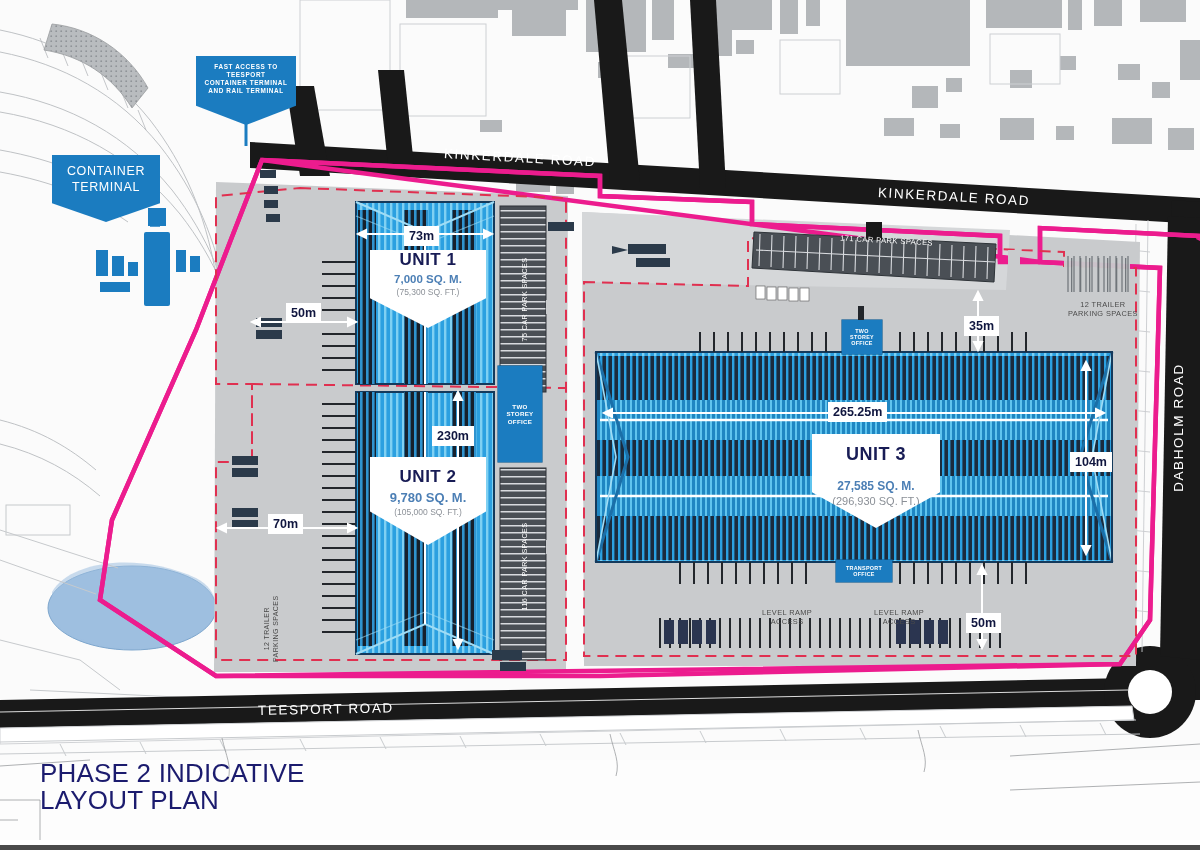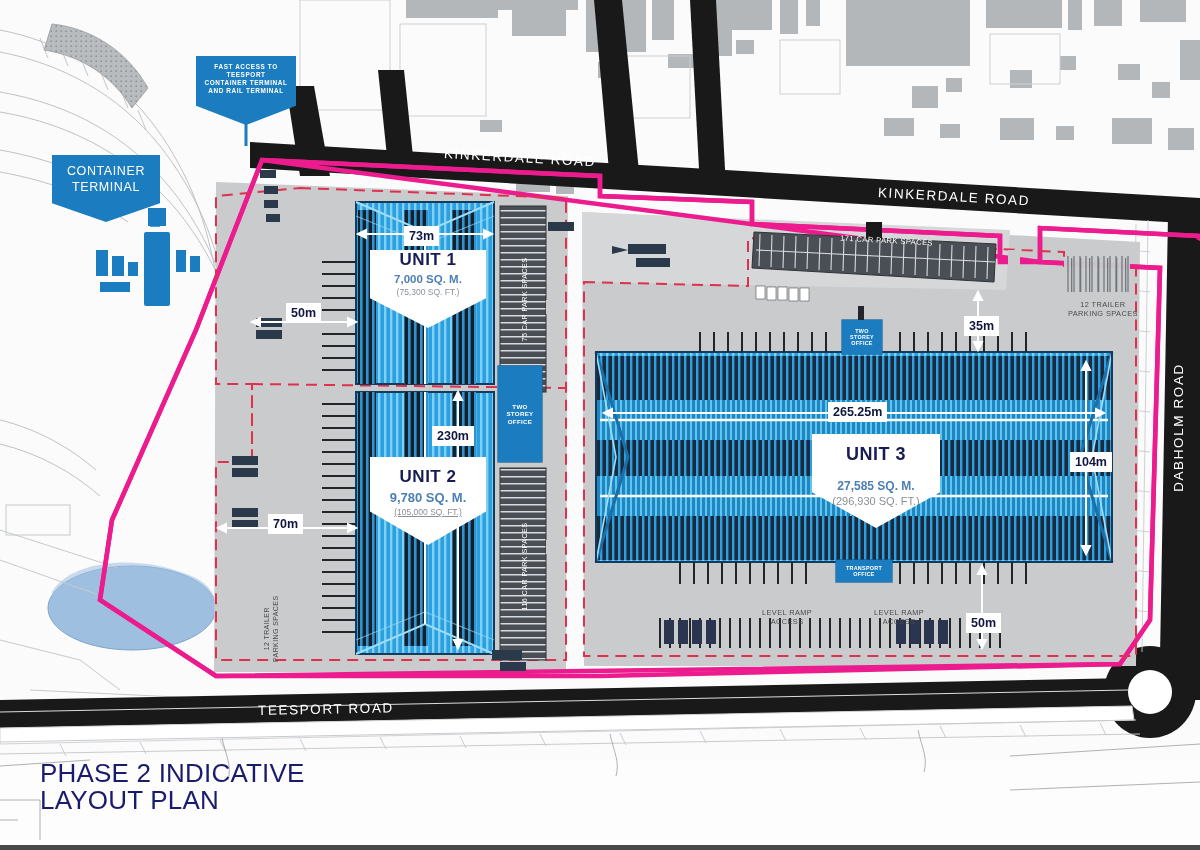--- a/index.html
+++ b/index.html
@@ -463,21 +463,21 @@
 
   <div class="shield" style="left:370px;top:250px;width:116px;height:78px;">
     <div class="u-name" style="font-size:17px;">UNIT 1</div>
     <div class="u-sqm" style="font-size:11.5px;margin-top:3px;">7,000 SQ. M.</div>
     <div class="u-sqft" style="font-size:8.5px;margin-top:2px;text-align:center;">(75,300 SQ. FT.)</div>
   </div>
 
   <div class="shield" style="left:370px;top:457px;width:116px;height:78px;padding-top:10px;">
     <div class="u-name" style="font-size:17px;">UNIT 2</div>
     <div class="u-sqm" style="font-size:13px;margin-top:3px;">9,780 SQ. M.</div>
-    <div class="u-sqft" style="font-size:8.5px;margin-top:2px;text-decoration:underline;">(105,000 SQ. FT.)</div>
+    <div class="u-sqft" style="font-size:8.5px;margin-top:2px;">(105,000 SQ. FT.)</div>
   </div>
 
   <div class="shield" style="left:812px;top:434px;width:128px;height:84px;padding-top:10px;">
     <div class="u-name" style="font-size:18px;">UNIT 3</div>
     <div class="u-sqm" style="font-size:12px;margin-top:14px;">27,585 SQ. M.</div>
     <div class="u-sqft" style="font-size:11px;margin-top:2px;">(296,930 SQ. FT.)</div>
   </div>
 
   <div class="office" style="left:498px;top:366px;width:44px;height:96px;font-size:6.2px;flex-direction:column;">
     <span>TWO</span>

